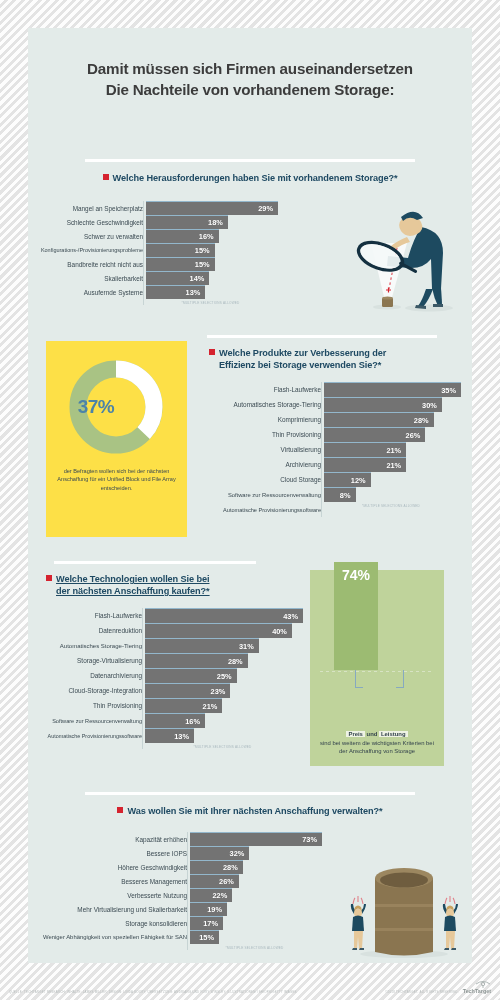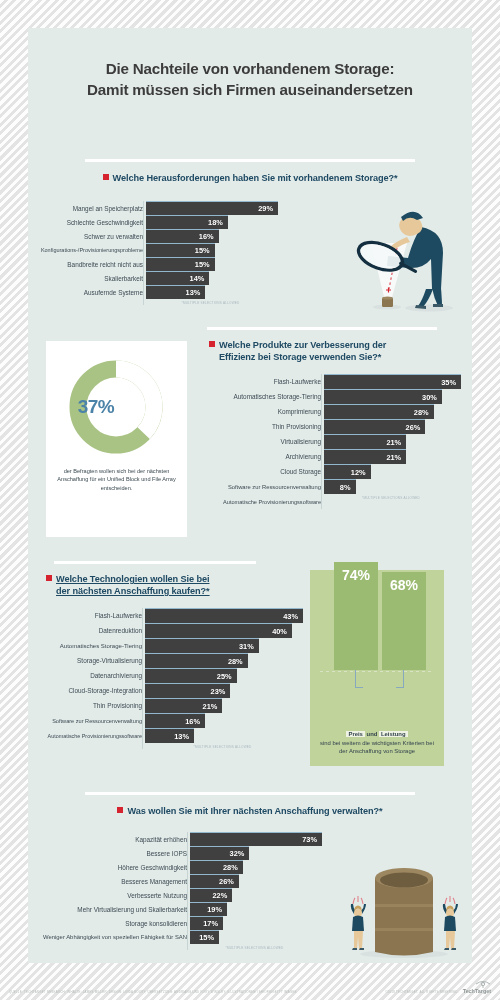--- a/index.html
+++ b/index.html
@@ -37,21 +37,21 @@
     display:flex; align-items:center; justify-content:flex-end;
   }
   .barsWrap { position:relative; flex:1; }
   .barsWrap:before{
     content:""; position:absolute; left:0; top:0; bottom:0; width:1px;
     background:#c7d4d4;
   }
   .bars { display:flex; flex-direction:column; padding-left:3px; }
   .barRow { display:flex; align-items:center; }
   .bar {
-    background:#404040; height:100%;
+    background:#737373; height:100%;
     display:flex; align-items:center; justify-content:flex-end;
     border-top:1px solid #93b7cc;
   }
   .bar span { color:#fff; font-weight:bold; font-size:7.4px; padding-right:5px;
               text-shadow:0 0 1px rgba(0,0,0,.15); }
   .foot {
     font-size:3.1px; color:#a9b8be; text-align:center; letter-spacing:.2px;
     margin-top:2px;
   }
 
@@ -64,33 +64,33 @@
   #b1 .labels .lab { height:14px; }
   #b1 .barRow { height:14px; }
 
   
   #ill1 { position:absolute; right:8px; top:8px; width:125px; height:115px; }
 
   
   #b2 { position:absolute; left:0; top:299px; width:444px; height:230px; }
   #greenPanel {
     position:absolute; left:18px; top:14px; width:141px; height:196px;
-    background:#ffffff;
+    background:#fde047;
   }
   #donut { position:absolute; left:20px; top:16px; width:100px; height:100px; }
   #donutTxt {
     position:absolute; left:0; top:16px; width:100px; height:100px;
     display:flex; align-items:center; justify-content:center;
     font-size:19px; font-weight:bold; color:#4b83a8; letter-spacing:-.5px;
   }
   #donutCap {
     position:absolute; left:8px; top:126px; width:125px;
     font-size:5.6px; line-height:8.4px; color:#3b4a52; text-align:center;
   }
-  #b2 .rightcol { position:absolute; left:175px; top:0; width:258px; }
+  #b2 .rightcol { position:absolute; left:175px; top:8px; width:258px; }
   #b2 .hr { width:230px; margin-left:4px; }
   #b2 .sec-title { margin-top:9px; }
   #b2 .chart { margin-top:11px; }
   #b2 .labels { width:118px; }
   #b2 .labels .lab { height:15px; }
   #b2 .barRow { height:15px; }
 
   
   #b3 { position:absolute; left:0; top:533px; width:444px; height:216px; }
   #b3 .leftcol { position:absolute; left:0; top:0; width:275px; }
@@ -151,22 +151,22 @@
   #ttlogo { display:flex; flex-direction:column; align-items:flex-end; }
   #ttlogo .nm { font-size:5.4px; font-weight:bold; color:#8d9695; }
   .rt { display:flex; align-items:flex-end; gap:4px; }
 </style>
 </head>
 <body>
 
 <div id="card">
 
   <div id="title">
+    <div>Damit müssen sich Firmen auseinandersetzen</div>
     <div>Die Nachteile von vorhandenem Storage:</div>
-    <div>Damit müssen sich Firmen auseinandersetzen</div>
   </div>
 
   <div id="b1">
     <div class="hr"></div>
     <div class="sec-title" style="margin-top:10px">
       <span class="sq"></span><span>Welche Herausforderungen haben Sie mit vorhandenem Storage?*</span>
     </div>
     <div class="inner">
       <div class="chart">
         <div class="labels">
@@ -399,23 +399,20 @@
           <div class="foot">*MULTIPLE SELECTIONS ALLOWED</div>
         </div>
       </div>
     </div>
 
     <div id="greenPanel2">
       <div id="gp2inner">
         <div class="colbar" style="left:14px; height:108px">
           <b>74%</b>
         </div>
-        <div class="colbar" style="left:62px; height:98px">
-          <b>68%</b>
-        </div>
         <div class="dash"></div>
         <div class="leader" style="left:35px; bottom:70px; height:18px"></div>
         <div class="leaderH" style="left:35px; width:8px; bottom:70px"></div>
         <div class="leader" style="left:83px; bottom:70px; height:18px"></div>
         <div class="leaderH" style="left:76px; width:8px; bottom:70px"></div>
         <div id="gp2cap">
           <div><span class="hl">Preis</span><span> und </span><span class="hl">Leistung</span></div>
           <div style="font-weight:normal">sind bei weitem die wichtigsten Kriterien bei der Anschaffung von Storage</div>
         </div>
       </div>

